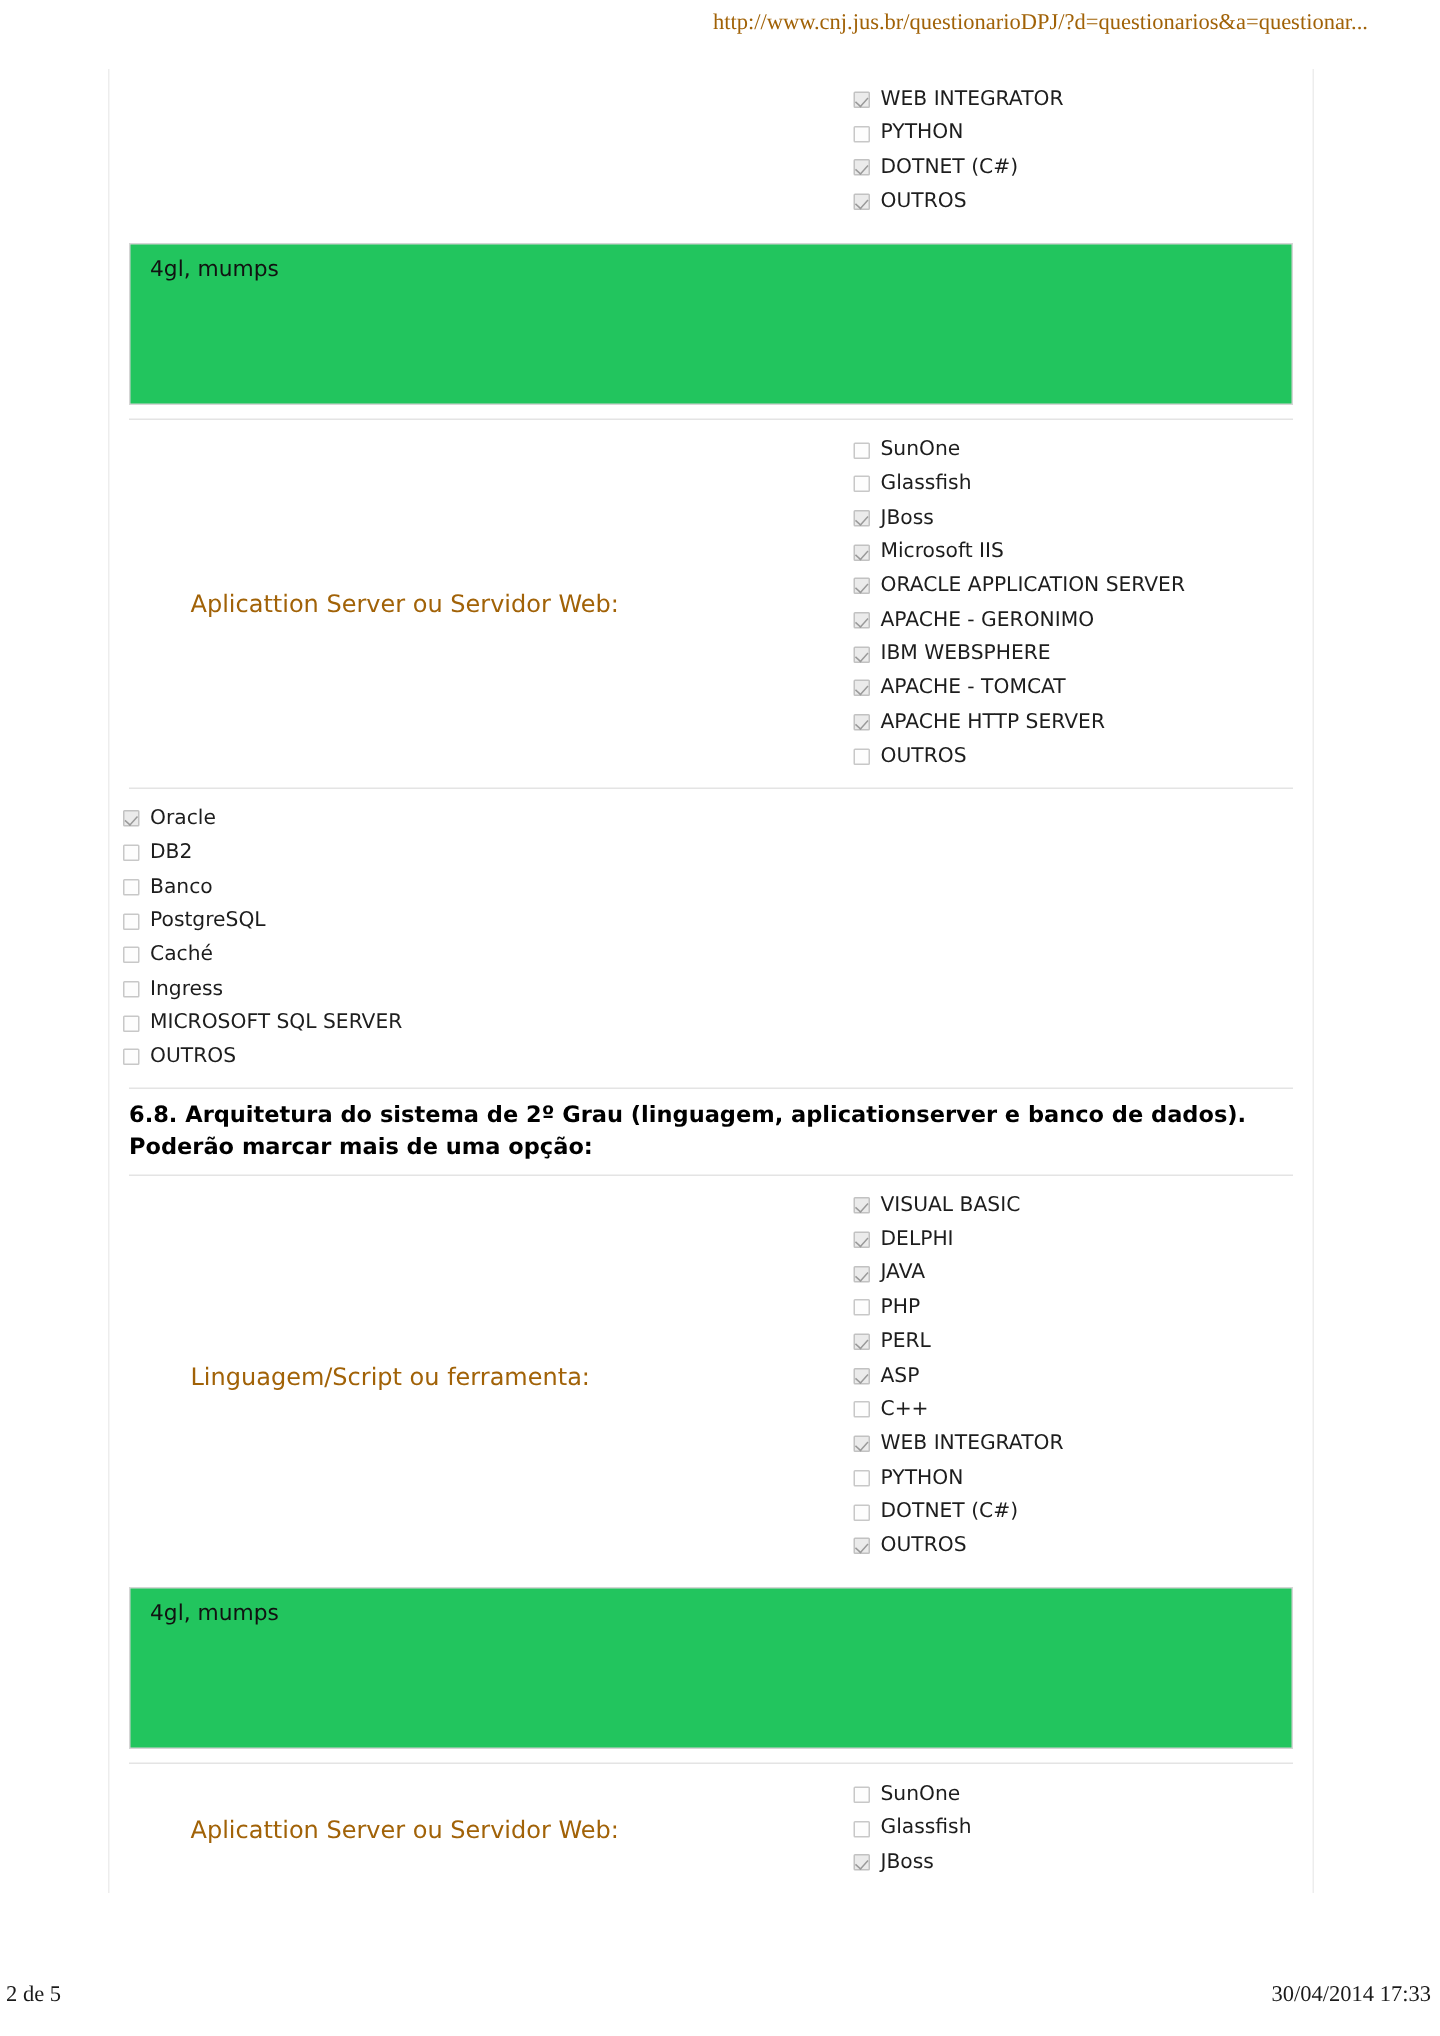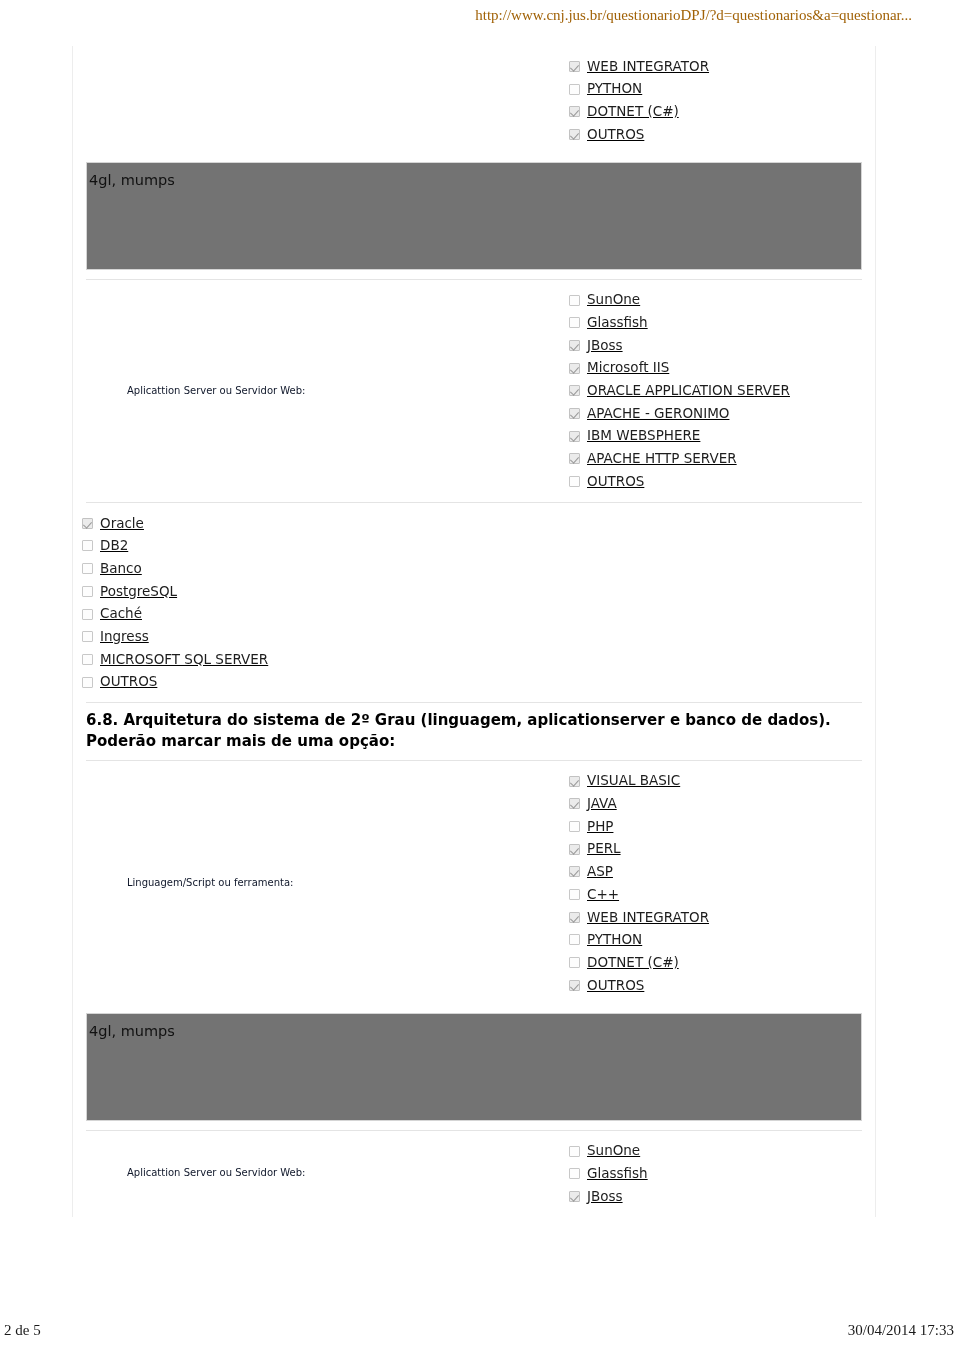--- a/index.html
+++ b/index.html
@@ -58,29 +58,28 @@
     display: flex;
     align-items: center;
     box-sizing: border-box;
     padding: 9px 0;
   }
   .qrow .label-col {
     width: 487px;
     box-sizing: border-box;
     padding-left: 54px;
     padding-right: 14px;
-    font-size: 10px;
-    color: #0f172a;
+    font-size: 16px;
+    color: #a16207;
     line-height: 1.45;
   }
   .qrow .opts-col {
     flex: 1;
     box-sizing: border-box;
     padding-left: 9px;
-    text-decoration: underline;
   }
 
   
   .opt {
     display: flex;
     align-items: center;
     height: 22.7px;
     font-size: 13.5px;
     color: #1d1d1d;
     line-height: 1;
@@ -119,24 +118,24 @@
     background: #e4e4e4;
     margin: 0 13px;
   }
 
   
   .textbox-wrap {
     padding: 7px 13px 9px 13px;
   }
   .textbox {
     border: 1px solid #d5d5d5;
-    background: #737373;
+    background: #22c55e;
     height: 108px;
     box-sizing: border-box;
-    padding: 9px 2px;
+    padding: 9px 13px;
     font-family: "DejaVu Sans", sans-serif;
     font-size: 14.5px;
     color: #111111;
   }
 
   
   .qhead {
     box-sizing: border-box;
     padding: 7px 13px 8px 13px;
     font-size: 15px;
@@ -230,20 +229,24 @@
         <div class="opt">
           <span class="cb on"></span>
           <span>APACHE - GERONIMO</span>
         </div>
         <div class="opt">
           <span class="cb on"></span>
           <span>IBM WEBSPHERE</span>
         </div>
         <div class="opt">
           <span class="cb on"></span>
+          <span>APACHE - TOMCAT</span>
+        </div>
+        <div class="opt">
+          <span class="cb on"></span>
           <span>APACHE HTTP SERVER</span>
         </div>
         <div class="opt">
           <span class="cb"></span>
           <span>OUTROS</span>
         </div>
       </div>
     </div>
 
     <div class="sep"></div>
@@ -290,20 +293,24 @@
     <div class="qhead">6.8. Arquitetura do sistema de 2º Grau (linguagem, aplicationserver e banco de dados). Poderão marcar mais de uma opção:</div>
 
     <div class="sep"></div>
 
     <div class="qrow">
       <div class="label-col">Linguagem/Script ou ferramenta:</div>
       <div class="opts-col">
         <div class="opt">
           <span class="cb on"></span>
           <span>VISUAL BASIC</span>
+        </div>
+        <div class="opt">
+          <span class="cb on"></span>
+          <span>DELPHI</span>
         </div>
         <div class="opt">
           <span class="cb on"></span>
           <span>JAVA</span>
         </div>
         <div class="opt">
           <span class="cb"></span>
           <span>PHP</span>
         </div>
         <div class="opt">

